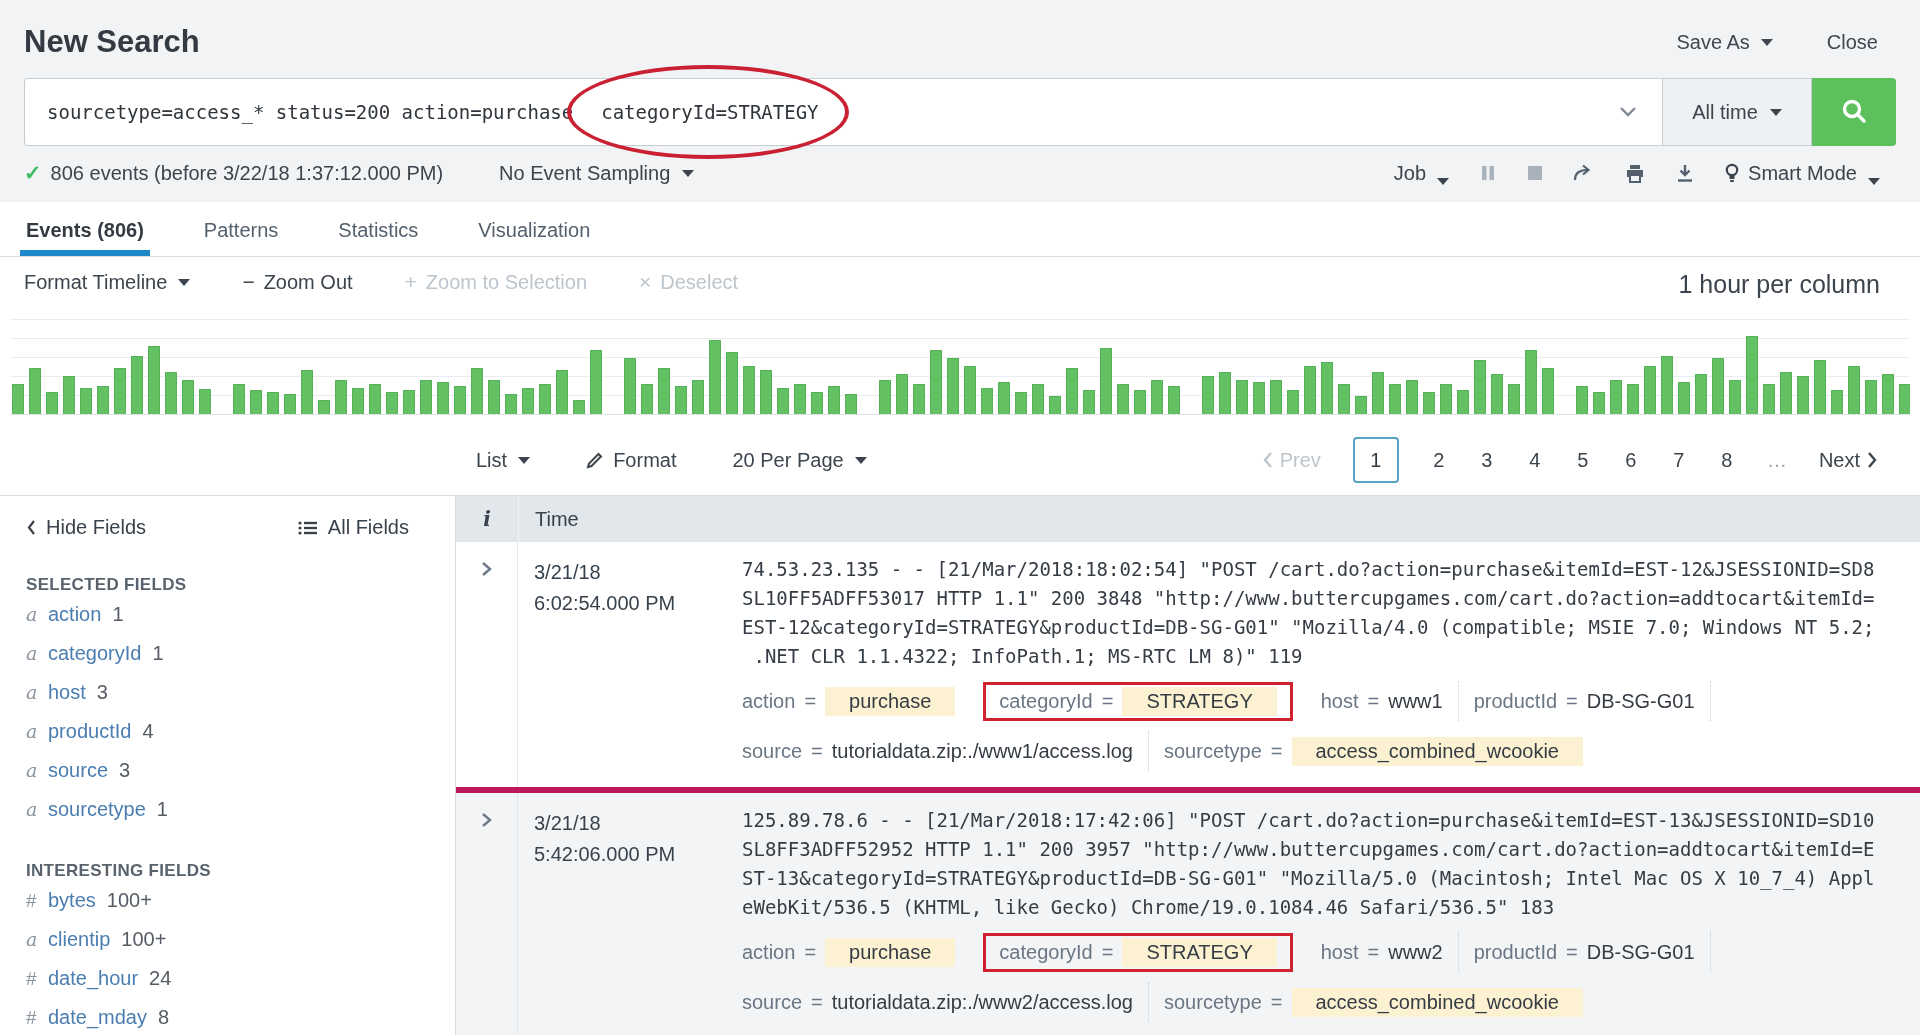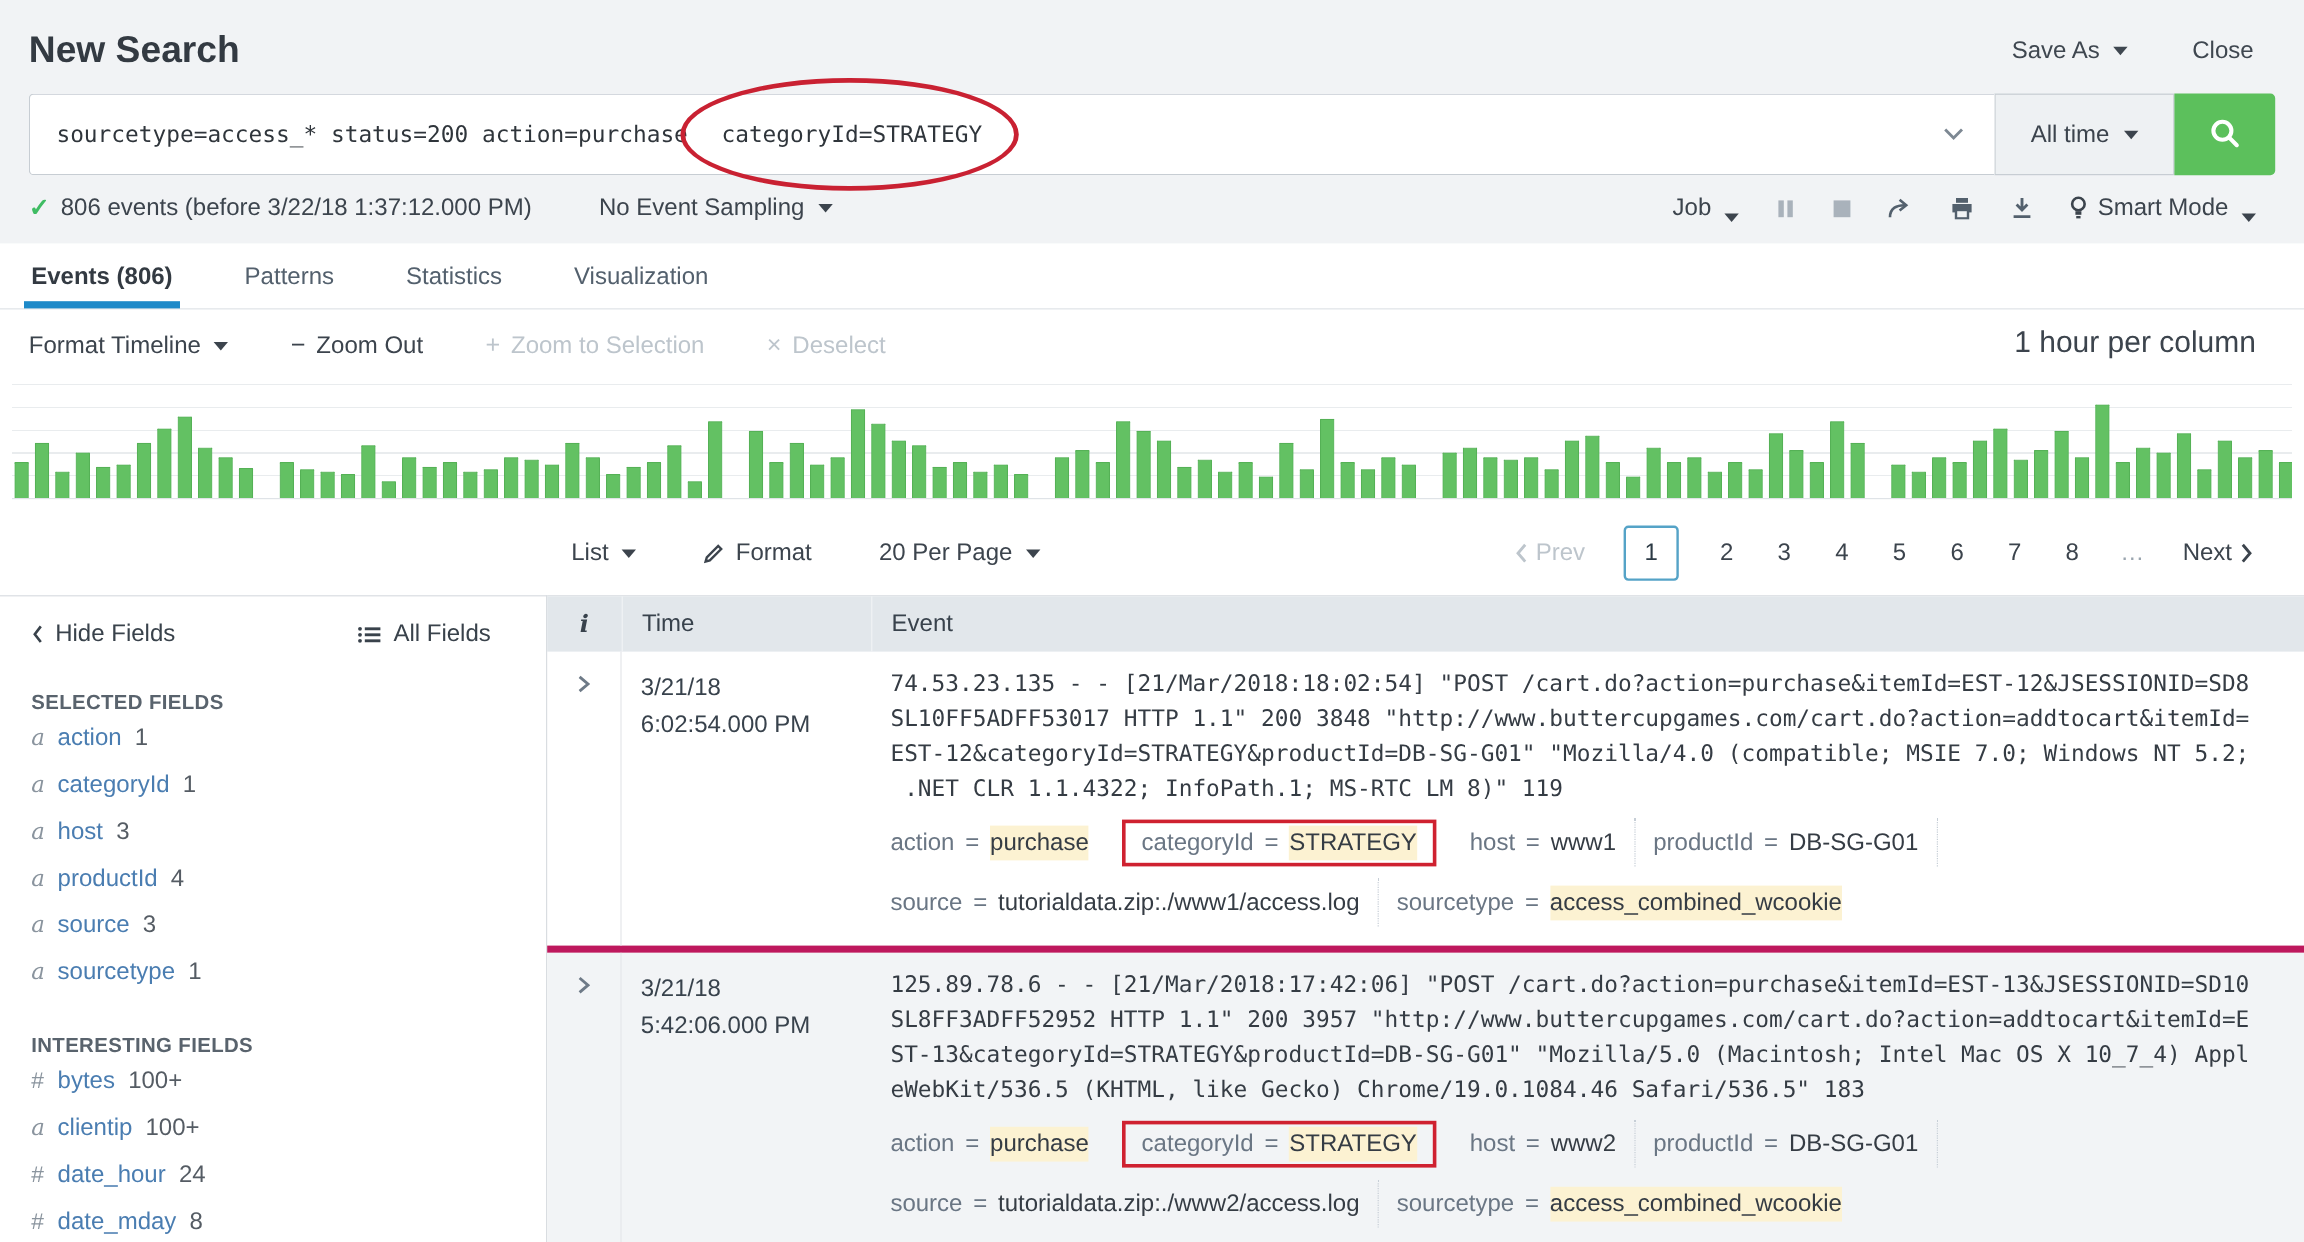--- a/index.html
+++ b/index.html
@@ -37,21 +37,21 @@
   .job-btn,.mode-btn{display:flex;align-items:flex-end;gap:9px;cursor:pointer}
   .icon-btn{color:#53606d;cursor:pointer}
   .icon-btn.dim{color:#a9b2bb}
 
   
   .tabs{background:#fff;display:flex;gap:48px;padding-left:20px;border-bottom:1px solid #d8dce1}
   .tab{font-size:20px;color:#53606d;padding:17px 6px 13px;cursor:pointer}
   .tab.active{color:#333a42;font-weight:bold;padding-bottom:8px;border-bottom:6px solid #1d89c8}
 
   
-  .timeline-bar{display:flex;align-items:flex-end;padding:13px 40px 7px 24px;background:#fff}
+  .timeline-bar{display:flex;align-items:flex-start;padding:13px 40px 7px 24px;background:#fff}
   .tl-left{display:flex;gap:52px;flex:1}
   .tl-btn{font-size:20px;display:flex;align-items:center;gap:9px;color:#3c444d;cursor:pointer}
   .tl-btn.disabled{color:#bdc5cc;cursor:default}
   .tl-icon{font-size:21px}
   .scale-note{font-size:25px;color:#3c444d}
 
   .histogram{position:relative;height:102px;margin:6px 10px 0;display:flex;align-items:flex-end;gap:5px;
       padding:0 2px;overflow:hidden;border-bottom:1px solid #dfe3e7;
       background:repeating-linear-gradient(to top,#fff 0 18px,#e9ecee 18px,#e9ecee 19px)}
   .bar{width:12px;flex:0 0 12px;background:#63c163;border:1px solid #55b156;border-bottom:none;
@@ -98,21 +98,21 @@
   .raw{font-family:"DejaVu Sans Mono",monospace;font-size:19px;line-height:29px;white-space:pre;
       color:#353c44;overflow:hidden}
   .fields-line{display:flex;align-items:center;margin-top:10px;font-size:20px;min-height:40px}
   .field-pair{display:flex;align-items:center;gap:9px;padding:0 15px;align-self:stretch}
   .field-pair:first-child{padding-left:0}
   .field-pair.sep{border-left:1px dotted #c6ced6}
   .field-pair.boxed{border:3px solid #cf2130;padding:2px 13px;margin:0 13px;align-self:center}
   .fp-name{color:#6a7684;cursor:pointer}
   .fp-eq{color:#6a7684}
   .fp-value{color:#353c44;cursor:pointer}
-  .fp-value.hl{background:#fcf2d2;padding:3px 0}
+  .fp-value.hl{background:#fcf2d2;padding:3px 24px}
   .trail{border-left:1px dotted #c6ced6;align-self:stretch}
 </style>
 </head>
 <body>
 
 <div class="header">
   <div class="title-row">
     <h1 class="page-title">New Search</h1>
     <div class="title-actions">
       <div>
@@ -483,21 +483,20 @@
           <span class="fi-name">date_mday</span>
           <span class="fi-count">8</span>
         </div>
       </div>
   </aside>
 
   <section class="table">
     <div class="table-header">
       <div class="th-info">i</div>
       <div class="th-time">Time</div>
-      <div class="th-event">Event</div>
     </div>
     <div id="event-rows">
         <div class="event-row">
           <div class="cell-exp">
             <span>
               <svg width="15" height="18" viewBox="0 0 15 18">
                 <path d="M4 3 L11 9 L4 15" fill="none" stroke="#6e7a87" stroke-width="2.4"></path>
               </svg>
             </span>
           </div>

